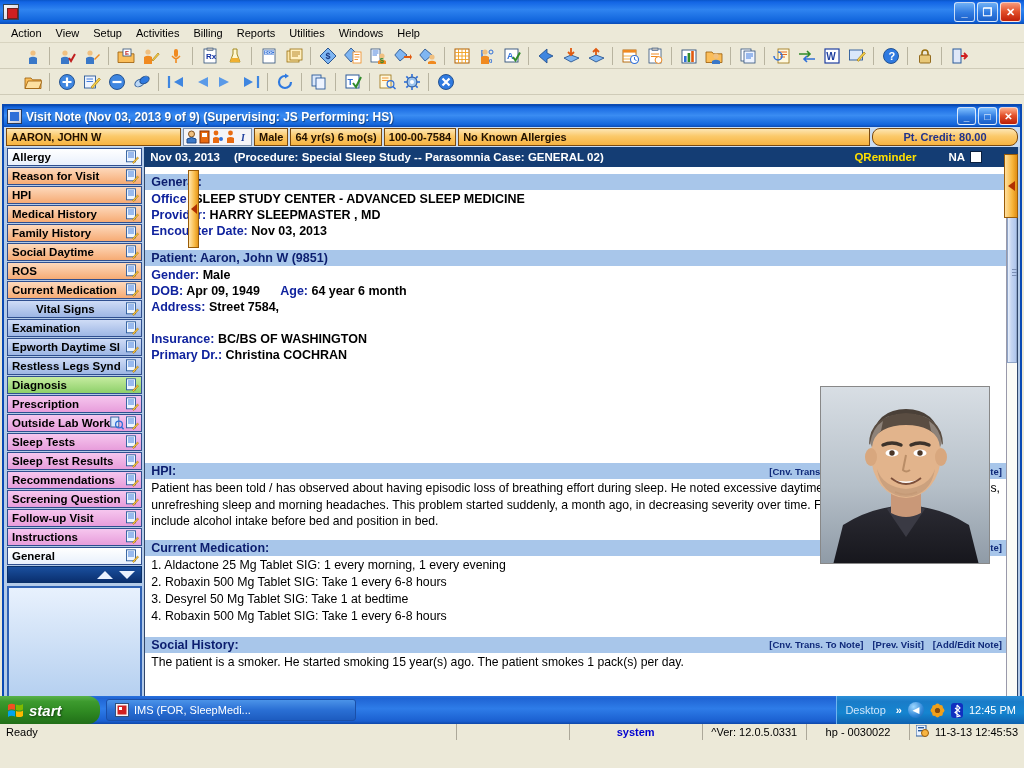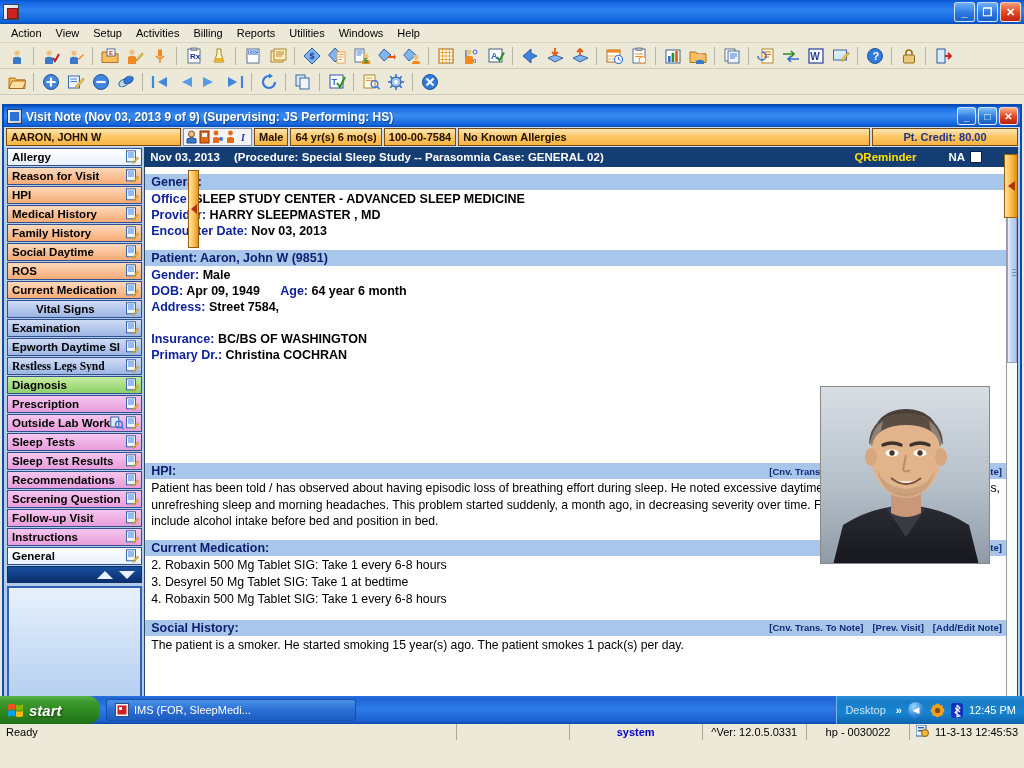--- a/index.html
+++ b/index.html
@@ -55,21 +55,21 @@
   
   .menubar {
     height: 19px; background: #ece9d8; display: flex; align-items: center;
     padding-left: 4px; border-bottom: 1px solid #d8d4c0;
   }
   .menubar .mi { padding: 2px 7px; font-size: 11px; color: #000; cursor: default; }
 
   
   .toolbar {
     height: 26px; background: #ece9d8; display:flex; align-items:center;
-    padding-left: 4px; border-bottom: 1px solid #cfcbb8;
+    padding-left: 20px; border-bottom: 1px solid #cfcbb8;
   }
   .tbtn {
     width: 23px; height: 22px; margin: 0 1px; display:flex;
     align-items:center; justify-content:center; cursor: default;
     border: 1px solid transparent; border-radius:2px;
   }
   .tsep { width: 1px; height: 18px; background: #b8b4a0; margin: 0 4px; }
 
   
   #visit-window {
@@ -95,21 +95,21 @@
   .patbar { height: 20px; background:#c9dcf2; display:flex; align-items:center; gap:2px; padding:1px 2px; }
   .pfield {
     height: 18px; border: 1px solid #7a4a10;
     background: linear-gradient(to bottom,#fde6b4,#fbc96a 45%,#f7b441);
     display:flex; align-items:center; padding: 0 4px;
     font-size: 11px; font-weight: bold; color:#201000; white-space:nowrap;
   }
   .pfield.name { width: 175px; }
   .pfield.icons { background:#f4f4f8; border:1px solid #8090a8; padding:0 2px; gap:2px;}
   .pfield.allerg { flex: 1 1 auto; }
-  .pfield.credit { color:#20328c; justify-content:center; width:146px; }
+  .pfield.credit { color:#20328c; justify-content:center; width:146px;border-radius:8px; }
 
   .mini-ico { width: 11px; height: 14px; display:block; }
 
   
   .vn-body { display:flex; height: 568px; background:#b4cbe8; }
   .sidebar { width: 183px; padding: 1px 2px 0 3px; }
   .side-item {
     height: 18px; margin-bottom: 1px; border: 1px solid #2f4f8f;
     display:flex; align-items:center; padding-left:4px; position:relative;
     font-size: 11.5px; font-weight: bold; color:#000; cursor:default;
@@ -789,21 +789,21 @@
           <div class="side-item" style="background: linear-gradient(rgb(207, 220, 246), rgb(157, 182, 228));">
             <span class="lbl">Epworth Daytime Sl</span>
             <span class="side-note-ico"><svg viewBox="0 0 14 14" width="14" height="14">
                 <rect x="1.5" y="0.8" width="9" height="11" fill="#eef6ff" stroke="#2a5a9a" stroke-width="0.9"></rect>
                 <path d="M3 3 H9" stroke="#2f6fd8" stroke-width="0.9"></path>
                 <path d="M3 5 H9" stroke="#2f6fd8" stroke-width="0.9"></path>
                 <path d="M3 7 H9" stroke="#2f6fd8" stroke-width="0.9"></path>
                 <path d="M7.5 12.5 L12.5 7 L13.6 8 L8.6 13.6 Z" fill="#f7c23a" stroke="#a07000" stroke-width="0.5"></path>
               </svg></span>
           </div>
-          <div class="side-item" style="background: linear-gradient(rgb(207, 220, 246), rgb(157, 182, 228)); font-family: Liberation Serif, serif;">
+          <div class="side-item" style="background: linear-gradient(rgb(207, 220, 246), rgb(157, 182, 228));">
             <span class="lbl">Restless Legs Synd</span>
             <span class="side-note-ico"><svg viewBox="0 0 14 14" width="14" height="14">
                 <rect x="1.5" y="0.8" width="9" height="11" fill="#eef6ff" stroke="#2a5a9a" stroke-width="0.9"></rect>
                 <path d="M3 3 H9" stroke="#2f6fd8" stroke-width="0.9"></path>
                 <path d="M3 5 H9" stroke="#2f6fd8" stroke-width="0.9"></path>
                 <path d="M3 7 H9" stroke="#2f6fd8" stroke-width="0.9"></path>
                 <path d="M7.5 12.5 L12.5 7 L13.6 8 L8.6 13.6 Z" fill="#f7c23a" stroke="#a07000" stroke-width="0.5"></path>
               </svg></span>
           </div>
           <div class="side-item" style="background: linear-gradient(rgb(198, 236, 160), rgb(142, 208, 106));">
@@ -1048,20 +1048,21 @@
               <div style="height:7px;"></div>
             </div>
 
             <div class="sec-head">
               <span>Current Medication:</span>
               <span class="links">
                 <span>[Add/Edit Note]</span>
               </span>
             </div>
             <div class="sec-body">
+              <div class="medline">1. Aldactone 25 Mg Tablet  SIG: 1 every morning,  1 every evening</div>
               <div class="medline">2. Robaxin 500 Mg Tablet  SIG: Take 1 every 6-8 hours</div>
               <div class="medline">3. Desyrel 50 Mg Tablet  SIG: Take 1 at bedtime</div>
               <div class="medline">4. Robaxin 500 Mg Tablet  SIG: Take 1 every 6-8 hours</div>
               <div style="height:9px;"></div>
             </div>
 
             <div class="sec-head">
               <span>Social History:</span>
               <span class="links">
                 <span>[Cnv. Trans. To Note]</span>

